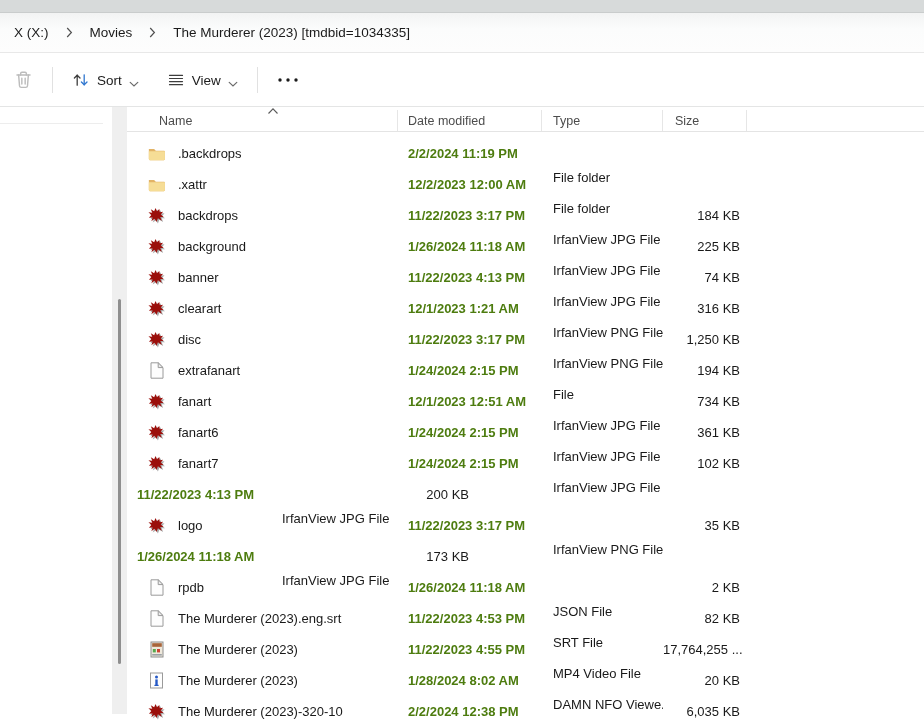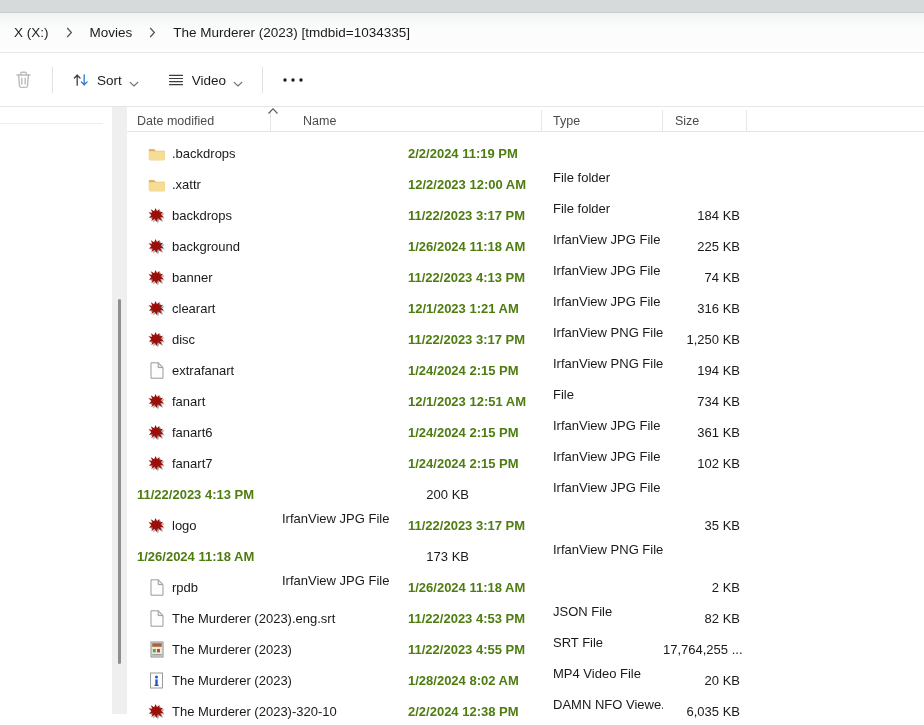--- a/index.html
+++ b/index.html
@@ -37,21 +37,21 @@
   .hcell { display:flex; align-items:center; border-right:1px solid #e6e6e6; height:21px; margin-top:3px; }
   .hcell.name { width:271px; padding-left:32px; }
   .hcell.date { width:144px; padding-left:10px; }
   .hcell.type { width:121px; padding-left:11px; }
   .hcell.size { width:84px;  padding-left:12px; }
   .sort-caret { position:absolute; left:140px; top:0px; }
 
   .rows { padding-top:6px; }
   .row { height:31px; display:flex; align-items:center; font-size:13px; color:#191919; }
   .cell { white-space:nowrap; overflow:hidden; }
-  .cell.name { width:271px; padding-left:21px; display:flex; align-items:center; gap:7px; }
+  .cell.name { width:271px; padding-left:21px; display:flex; align-items:center; gap:13px; }
   .cell.date { width:144px; padding-left:10px; color:#4d7c0f;font-weight:bold; }
   .cell.type { width:121px; padding-left:11px;margin-top:48px; }
   .cell.size { width:84px; padding-right:7px; text-align:right; }
 
   .ficon { width:17px; height:17px; flex:0 0 17px; display:none; align-items:center; justify-content:center; }
   .row.icon-folder    .fi-folder    { display:inline-flex; }
   .row.icon-irfanview .fi-irfanview { display:inline-flex; }
   .row.icon-file      .fi-file      { display:inline-flex; }
   .row.icon-video     .fi-video     { display:inline-flex; }
   .row.icon-nfo       .fi-nfo       { display:inline-flex; }
@@ -108,21 +108,21 @@
           <path d="M1.2 1.4 L5 5 L8.8 1.4" stroke="#6b6b6b" stroke-width="1.2" fill="none" stroke-linecap="round"></path>
         </svg>
     </span>
   </button>
   <button class="tool-btn" style="margin-left:8px">
     <span class="icon">
       <svg width="18" height="16" viewBox="0 0 18 16" stroke="#3d3d3d" stroke-width="1.2" stroke-linecap="round">
         <path d="M2.5 3.4 h13 M2.5 6.5 h13 M2.5 9.6 h13 M2.5 12.7 h13"></path>
       </svg>
     </span>
-    <span>Video</span>
+    <span>View</span>
     <span class="icon">
       <svg width="10" height="7" viewBox="0 0 10 7">
           <path d="M1.2 1.4 L5 5 L8.8 1.4" stroke="#6b6b6b" stroke-width="1.2" fill="none" stroke-linecap="round"></path>
         </svg>
     </span>
   </button>
   <div class="tool-divider"></div>
   <button class="tool-btn">
     <span class="icon">
       <svg width="22" height="6" viewBox="0 0 22 6">
@@ -142,25 +142,25 @@
     <div class="scroll-thumb"></div>
   </div>
 
   <div class="file-area">
     <div class="list-header">
       <span class="sort-caret icon">
         <svg width="12" height="8" viewBox="0 0 12 8">
             <path d="M1.5 6.5 L6 1.8 L10.5 6.5" stroke="#5a5a5a" stroke-width="1.1" fill="none"></path>
           </svg>
       </span>
+      <div class="hcell name">
+          <span>Name</span>
+        </div>
       <div class="hcell date">
           <span>Date modified</span>
-        </div>
-      <div class="hcell name">
-          <span>Name</span>
         </div>
       <div class="hcell type">
           <span>Type</span>
         </div>
       <div class="hcell size">
           <span>Size</span>
         </div>
     </div>
     <div class="rows">
         <div class="row icon-folder">

